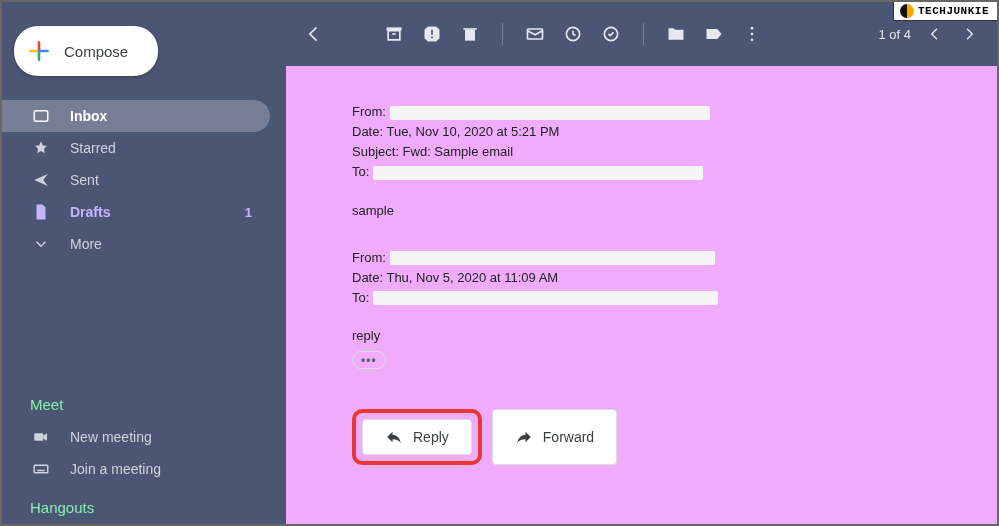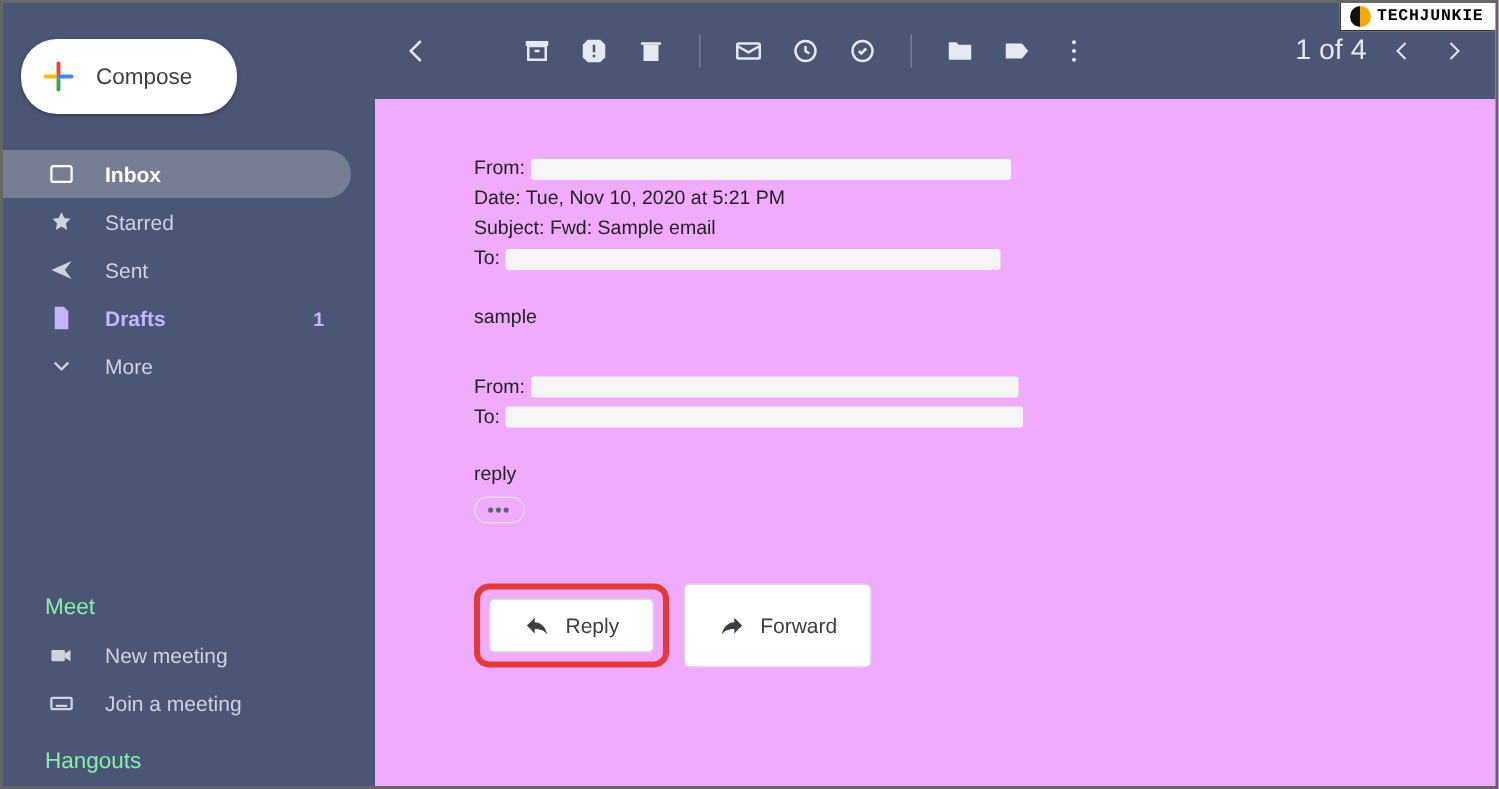--- a/index.html
+++ b/index.html
@@ -12,21 +12,21 @@
     border: 2px solid #666;
     position: relative;
   }
   .app {
     display: flex;
     height: 100%;
     background: #4b5574;
   }
   
   .sidebar {
-    width: 248px;
+    width: 284px;
     background: #4b5574;
     display: flex;
     flex-direction: column;
     padding-top: 24px;
   }
   .compose-btn {
     background: #fff;
     border-radius: 24px;
     margin: 0 0 24px 12px;
     width: 144px;
@@ -76,21 +76,21 @@
     height: 64px;
     display: flex;
     align-items: center;
     padding: 0 18px;
     gap: 18px;
     color: #e5e8f0;
   }
   .toolbar .ticon { width:20px; height:20px; display:inline-flex; align-items:center; justify-content:center; cursor:pointer; }
   .toolbar .sep { width:1px; height:22px; background: rgba(255,255,255,.25); margin: 0 4px; }
   .toolbar .spacer { flex: 1; }
-  .pager { display:flex; align-items:center; gap:14px; font-size:19px; color:#e5e8f0; }
+  .pager { display:flex; align-items:center; gap:14px; font-size:13px; color:#e5e8f0; }
   
   .content {
     background:#f0abfc;
     flex:1;
     margin: 0;
     overflow-y: auto;
     padding: 36px 24px 24px 66px;
     color:#222;
     font-size:13px;
   }
@@ -335,20 +335,21 @@
       <div class="quoted-header">
         <p><span>From:</span> <span class="redact r1"></span></p>
         <p>Date: Tue, Nov 10, 2020 at 5:21 PM</p>
         <p>Subject: Fwd: Sample email</p>
         <p><span>To:</span> <span class="redact r2"></span></p>
       </div>
       <p class="body-text">sample</p>
 
       <div class="quoted-header">
         <p><span>From:</span> <span class="redact r3"></span></p>
+        <p>Date: Thu, Nov 5, 2020 at 11:09 AM</p>
         <p><span>To:</span> <span class="redact r4"></span></p>
       </div>
       <p style="margin:16px 0 8px 0">reply</p>
       <span class="dots">•••</span>
 
       <div class="action-row">
         <span class="highlight-ring">
           <span class="action-btn">
             <svg width="18" height="18" viewBox="0 0 24 24" fill="currentColor">
                 <path d="M10 5L3 12l7 7v-4c6 0 9 2 11 5-1-6-5-11-11-11V5z"></path>

